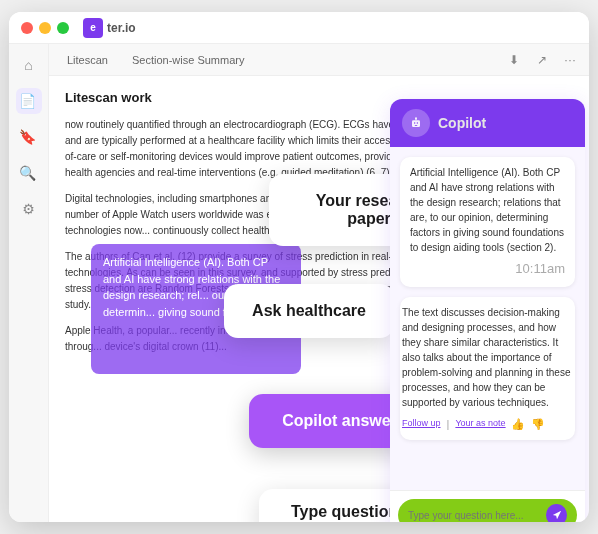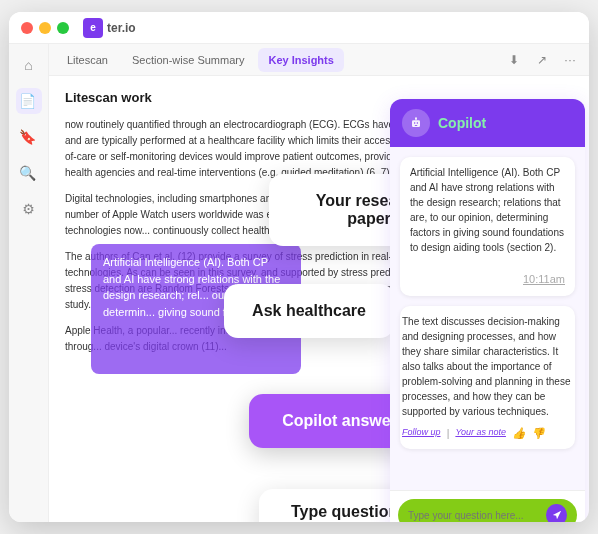--- a/index.html
+++ b/index.html
@@ -286,21 +286,21 @@
     }
     .copilot-robot-icon {
       width: 28px; height: 28px;
       background: rgba(255,255,255,0.25);
       border-radius: 50%;
       display: flex; align-items: center; justify-content: center;
       color: white;
       font-size: 14px;
     }
     .copilot-header-title {
-      color: #86efac;
+      color: #e5e5e5;
       font-size: 14px;
       font-weight: 700;
     }
 
     .copilot-messages {
       flex: 1;
       overflow-y: auto;
       padding: 10px;
       display: flex;
       flex-direction: column;
@@ -310,41 +310,39 @@
     .msg-bubble {
       background: white;
       border-radius: 10px;
       padding: 8px 10px;
       font-size: 10px;
       color: #333;
       line-height: 1.5;
       box-shadow: 0 1px 4px rgba(0,0,0,0.08);
     }
     .msg-time {
-      font-size: 11px;
+      font-size: 13px;
       color: #aaa;
       text-align: right;
-      margin-top: 16px;
-      text-decoration: underline;
+      margin-top: 4px;
     }
     .msg-answer {
       background: white;
       border-radius: 10px;
       padding: 8px 2px;
       font-size: 10px;
       color: #333;
       line-height: 1.5;
       box-shadow: 0 1px 4px rgba(0,0,0,0.08);
     }
     .msg-actions {
       display: flex;
       align-items: center;
       gap: 6px;
       margin-top: 6px;
-      font-style: italic;
     }
     .msg-action-link {
       font-size: 9px;
       color: #7c3aed;
       cursor: pointer;
       text-decoration: underline;
     }
     .msg-action-icon {
       font-size: 11px;
       color: #aaa;
@@ -412,21 +410,20 @@
       <div class="sidebar-icon">🔖</div>
       <div class="sidebar-icon">🔍</div>
       <div class="sidebar-icon">⚙</div>
     </div>
 
     <div class="doc-panel">
 
       <div class="tab-bar">
         <div class="tab">Litescan</div>
         <div class="tab">Section-wise Summary</div>
-        <div class="tab active">Key Insights</div>
         <div class="tab-actions">
           <div class="tab-action-btn">⬇</div>
           <div class="tab-action-btn">↗</div>
           <div class="tab-action-btn">···</div>
         </div>
       </div>
 
       <div class="doc-content">
         <div class="section-title">Litescan work</div>
         <p>now routinely quantified through an electrocardiograph (ECG). ECGs have been widely used for stress prediction, and are typically performed at a healthcare facility which limits their accessibility. The development of rapid point-of-care or self-monitoring devices would improve patient outcomes, providing invaluable information for public health agencies and real-time interventions (e.g. guided meditation) (6, 7).</p>

